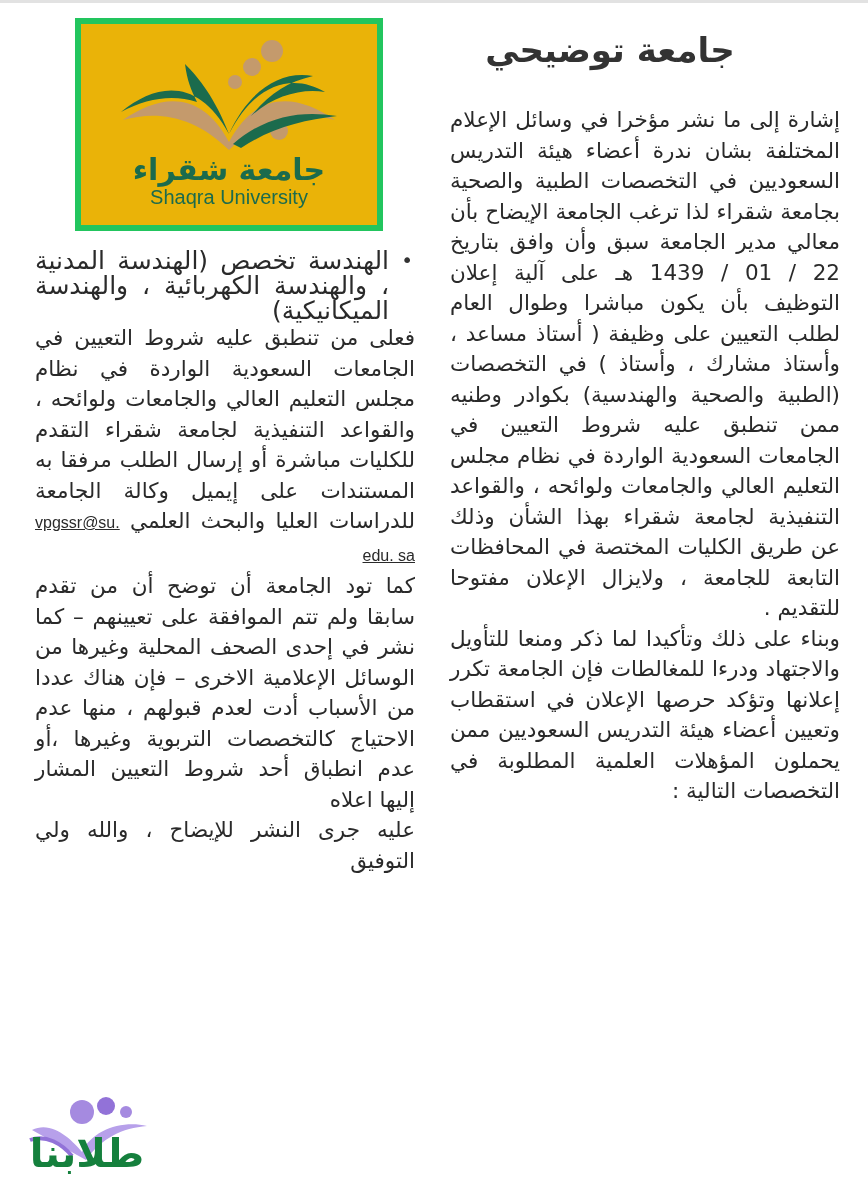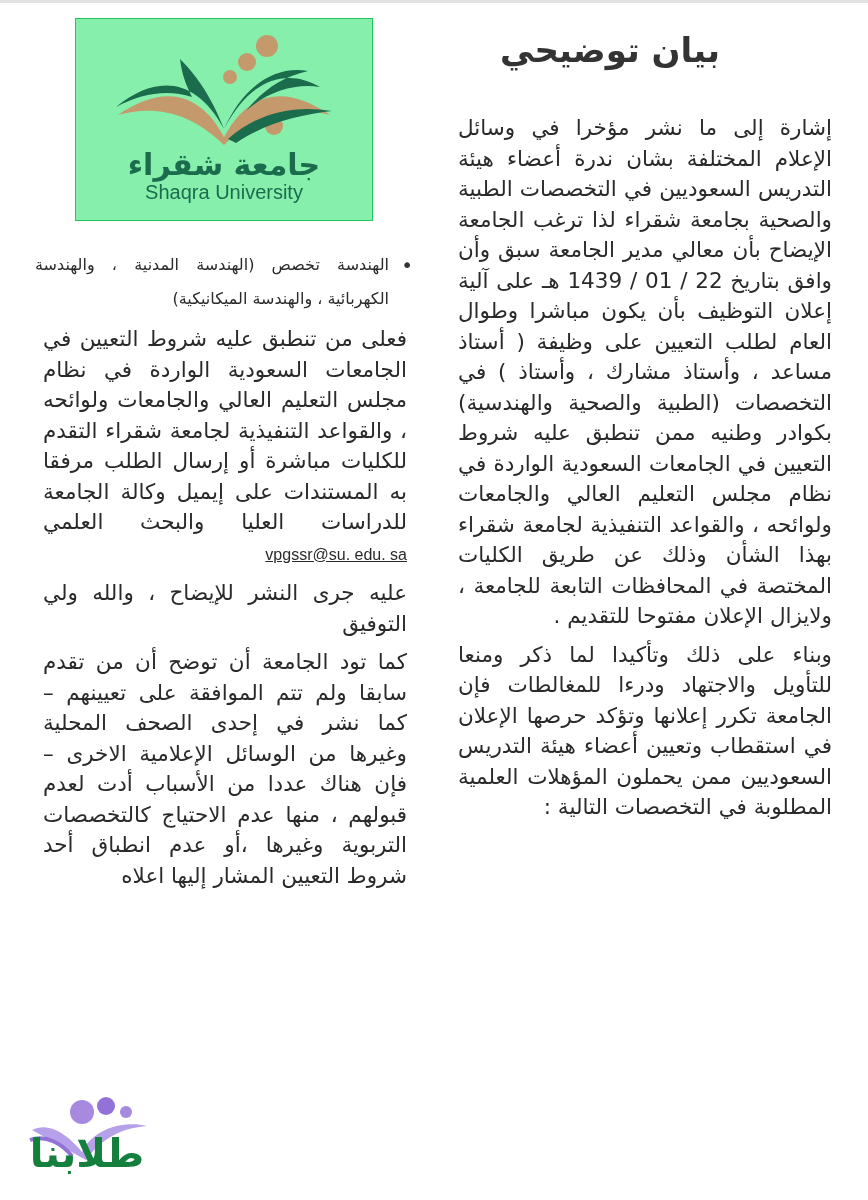--- a/index.html
+++ b/index.html
@@ -8,27 +8,27 @@
     font-family: "DejaVu Sans", sans-serif; color: #2a2a2a;
   }
   .top-rule { position: absolute; left: 0; top: 0; width: 868px; height: 3px; background: #e2e2e2; }
   .col { position: absolute; direction: rtl; text-align: justify; }
   .col-right { left: 450px; top: 105px; width: 390px; }
   .col-left { left: 35px; top: 248px; width: 380px; }
   .title {
     position: absolute; left: 450px; top: 30px; width: 320px; text-align: center;
     font-family: "DejaVu Sans", sans-serif; font-weight: bold; font-size: 34px; color: #333; direction: rtl;
   }
-  p { margin: 8px; font-size: 21.5px; line-height: 30.5px; }
+  p { margin: 0; font-size: 21.5px; line-height: 30.5px; }
   ul { margin: 0; padding: 0 26px 0 0; list-style: none; }
-  li { position: relative; font-size: 16px; line-height: 34px; }
+  li { position: relative; font-size: 25px; line-height: 25px; }
   li::before { content: "\2022"; position: absolute; right: -24px; top: 0; font-size: 20px; color: #333; }
   .email { direction: ltr; unicode-bidi: embed; font-family: Liberation Sans, sans-serif; text-decoration: underline; font-size: 16px; }
   .logo-box {
-    position: absolute; left: 75px; top: 18px; width: 296px; height: 201px; border: 1px solid #22c55e; background: #86efac;
+    position: absolute; left: 75px; top: 18px; width: 296px; height: 201px; border: 6px solid #22c55e; background: #eab308;
   }
   .logo-box svg { position: absolute; left: 0; top: 0; }
   .logo-ar { position: absolute; left: 0; width: 296px; top: 128px; text-align: center; font-size: 30px; font-weight: bold; color: #1b6b4d; direction: rtl; }
   .logo-en { position: absolute; left: 0; width: 296px; top: 162px; text-align: center; font-family: "Liberation Sans", sans-serif; font-size: 20px; font-weight: normal; color: #1b6b4d; }
   .watermark { position: absolute; left: 22px; top: 1090px; width: 130px; height: 100px; }
   .watermark-text { position: absolute; left: 22px; top: 1130px; width: 130px; text-align: center; font-size: 40px; font-weight: bold; color: #15803d; direction: rtl; }
 </style>
 </head>
 <body>
 
@@ -42,34 +42,34 @@
     <circle cx="198" cy="107" r="9" fill="#c49a6c"></circle>
     <path d="M42 96 C80 70 120 66 148 118 C176 66 216 70 254 96 C220 86 182 92 148 126 C114 92 76 86 42 96 Z" fill="#c49a6c"></path>
     <path d="M40 88 C76 58 118 54 148 110 C134 74 118 54 104 40 C106 56 110 66 116 78 C92 70 66 74 40 88 Z" fill="#1b6b4d"></path>
     <path d="M148 110 C176 56 214 50 244 68 C220 64 192 72 170 92 C188 70 206 58 232 52 C200 46 168 66 148 110 Z" fill="#1b6b4d"></path>
     <path d="M152 120 C184 92 220 86 256 92 C222 96 190 104 160 124 Z" fill="#1b6b4d"></path>
   </svg>
   <div class="logo-ar">جامعة شقراء</div>
   <div class="logo-en">Shaqra University</div>
 </div>
 
-<div class="title">بيان توضيحي</div>
+<div class="title">جامعة توضيحي</div>
 
 <div class="col col-right">
   <p>إشارة إلى ما نشر مؤخرا في وسائل الإعلام المختلفة بشان ندرة أعضاء هيئة التدريس السعوديين في التخصصات الطبية والصحية بجامعة شقراء لذا ترغب الجامعة الإيضاح بأن معالي مدير الجامعة سبق وأن وافق بتاريخ 22 / 01 / 1439 هـ على آلية إعلان التوظيف بأن يكون مباشرا وطوال العام لطلب التعيين على وظيفة ( أستاذ مساعد ، وأستاذ مشارك ، وأستاذ ) في التخصصات (الطبية والصحية والهندسية) بكوادر وطنيه ممن تنطبق عليه شروط التعيين في الجامعات السعودية الواردة في نظام مجلس التعليم العالي والجامعات ولوائحه ، والقواعد التنفيذية لجامعة شقراء بهذا الشأن وذلك عن طريق الكليات المختصة في المحافظات التابعة للجامعة ، ولايزال الإعلان مفتوحا للتقديم .</p>
   <p>وبناء على ذلك وتأكيدا لما ذكر ومنعا للتأويل والاجتهاد ودرءا للمغالطات فإن الجامعة تكرر إعلانها وتؤكد حرصها الإعلان في استقطاب وتعيين أعضاء هيئة التدريس السعوديين ممن يحملون المؤهلات العلمية المطلوبة في التخصصات التالية :</p>
 </div>
 
 <div class="col col-left">
   <ul>
     <li>الهندسة تخصص (الهندسة المدنية ، والهندسة الكهربائية ، والهندسة الميكانيكية)</li>
   </ul>
   <p><span>فعلى من تنطبق عليه شروط التعيين في الجامعات السعودية الواردة في نظام مجلس التعليم العالي والجامعات ولوائحه ، والقواعد التنفيذية لجامعة شقراء التقدم للكليات مباشرة أو إرسال الطلب مرفقا به المستندات على إيميل وكالة الجامعة للدراسات العليا والبحث العلمي</span> <span class="email">vpgssr@su. edu. sa</span></p>
+  <p>كما تود الجامعة أن توضح أن من تقدم سابقا ولم تتم الموافقة على تعيينهم – كما نشر في إحدى الصحف المحلية وغيرها من الوسائل الإعلامية الاخرى – فإن هناك عددا من الأسباب أدت لعدم قبولهم ، منها عدم الاحتياج كالتخصصات التربوية وغيرها ،أو عدم انطباق أحد شروط التعيين المشار إليها اعلاه</p>
   <p>عليه جرى النشر للإيضاح ، والله ولي التوفيق</p>
-  <p>كما تود الجامعة أن توضح أن من تقدم سابقا ولم تتم الموافقة على تعيينهم – كما نشر في إحدى الصحف المحلية وغيرها من الوسائل الإعلامية الاخرى – فإن هناك عددا من الأسباب أدت لعدم قبولهم ، منها عدم الاحتياج كالتخصصات التربوية وغيرها ،أو عدم انطباق أحد شروط التعيين المشار إليها اعلاه</p>
 </div>
 
 <svg class="watermark" viewBox="0 0 130 100">
   <circle cx="60" cy="22" r="12" fill="#a58ae0"></circle>
   <circle cx="84" cy="16" r="9" fill="#9272d8"></circle>
   <circle cx="104" cy="22" r="6" fill="#a58ae0"></circle>
   <path d="M10 40 C30 30 50 50 60 62 C70 40 100 30 125 36 C100 38 80 48 64 70 Z" fill="#b7a0ea"></path>
   <path d="M8 50 C24 44 40 54 50 66" stroke="#9272d8" stroke-width="4" fill="none"></path>
 </svg>
 <div class="watermark-text">طلابنا</div>

